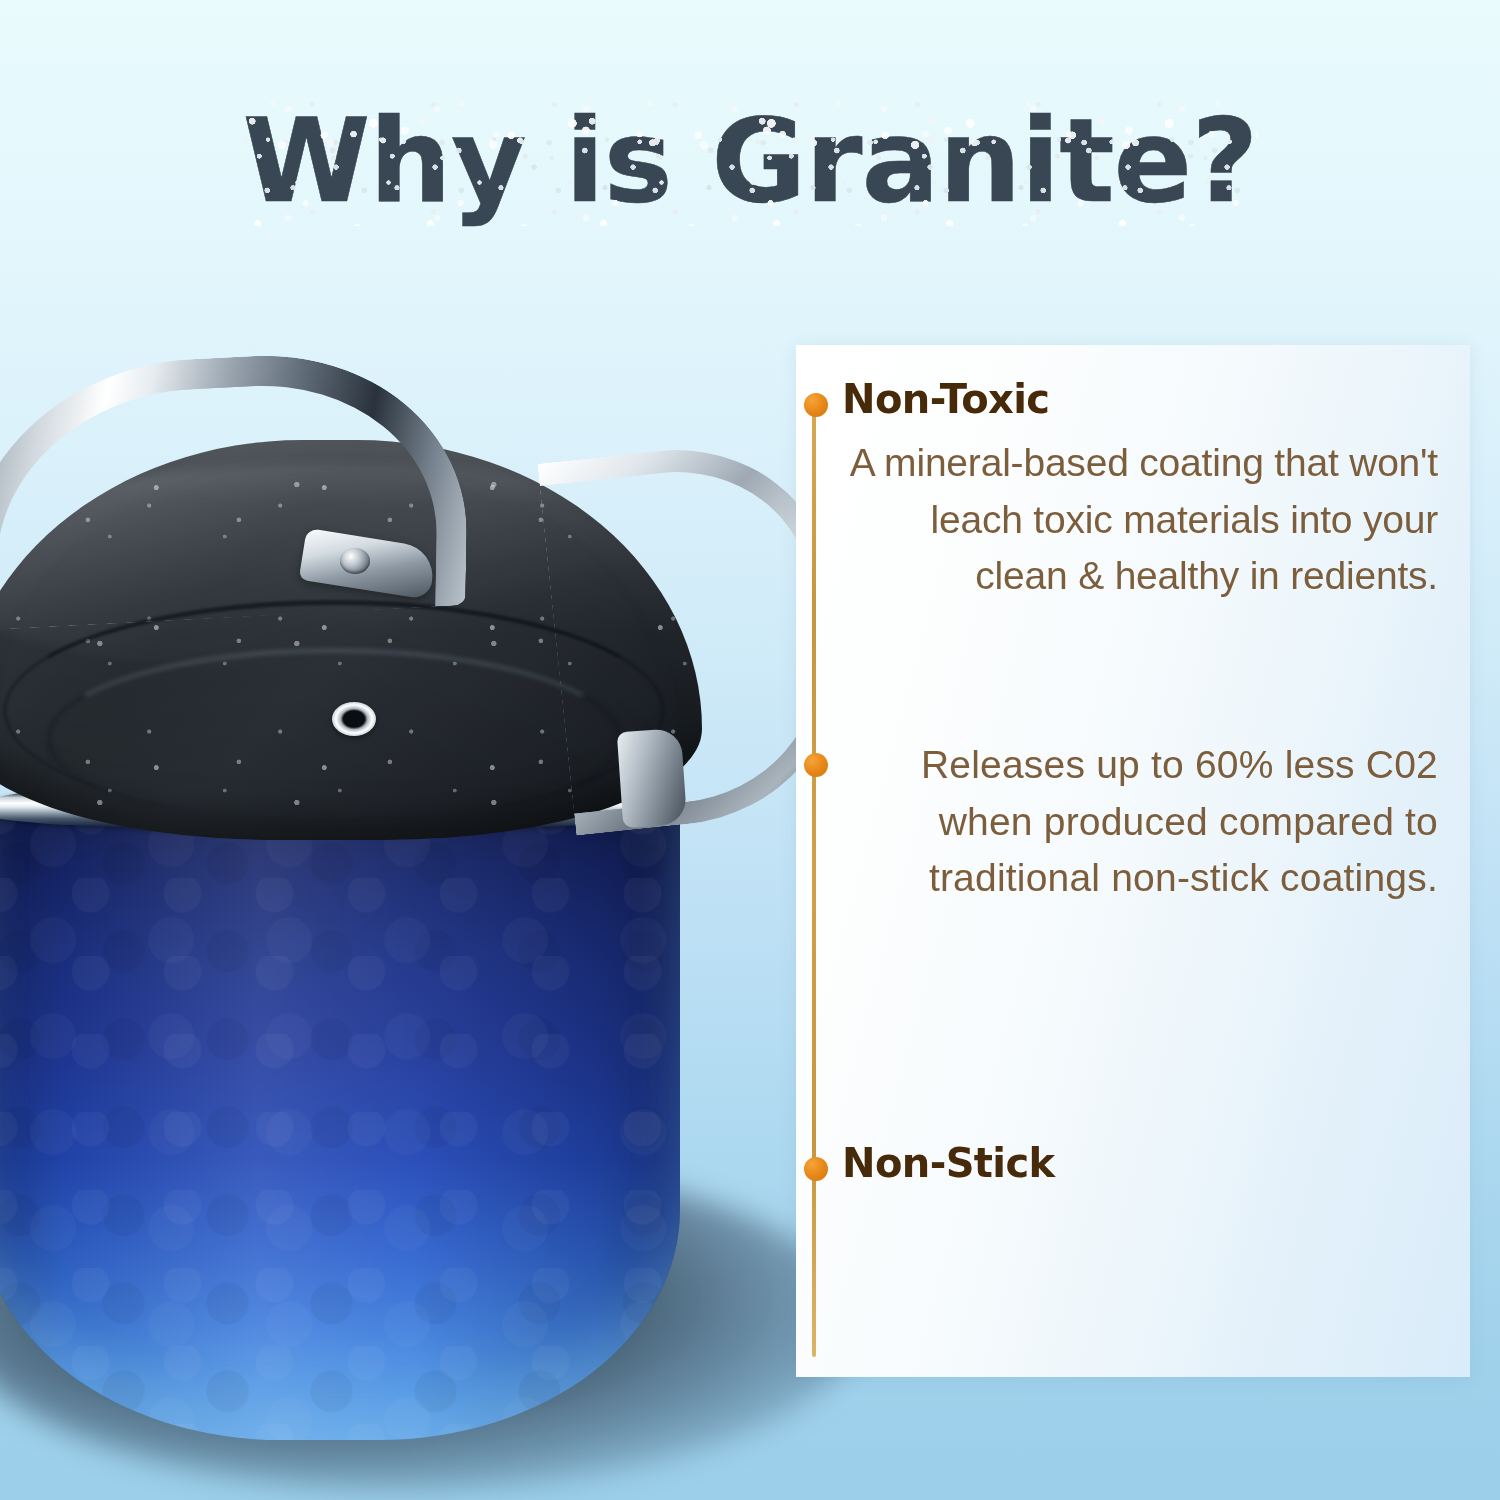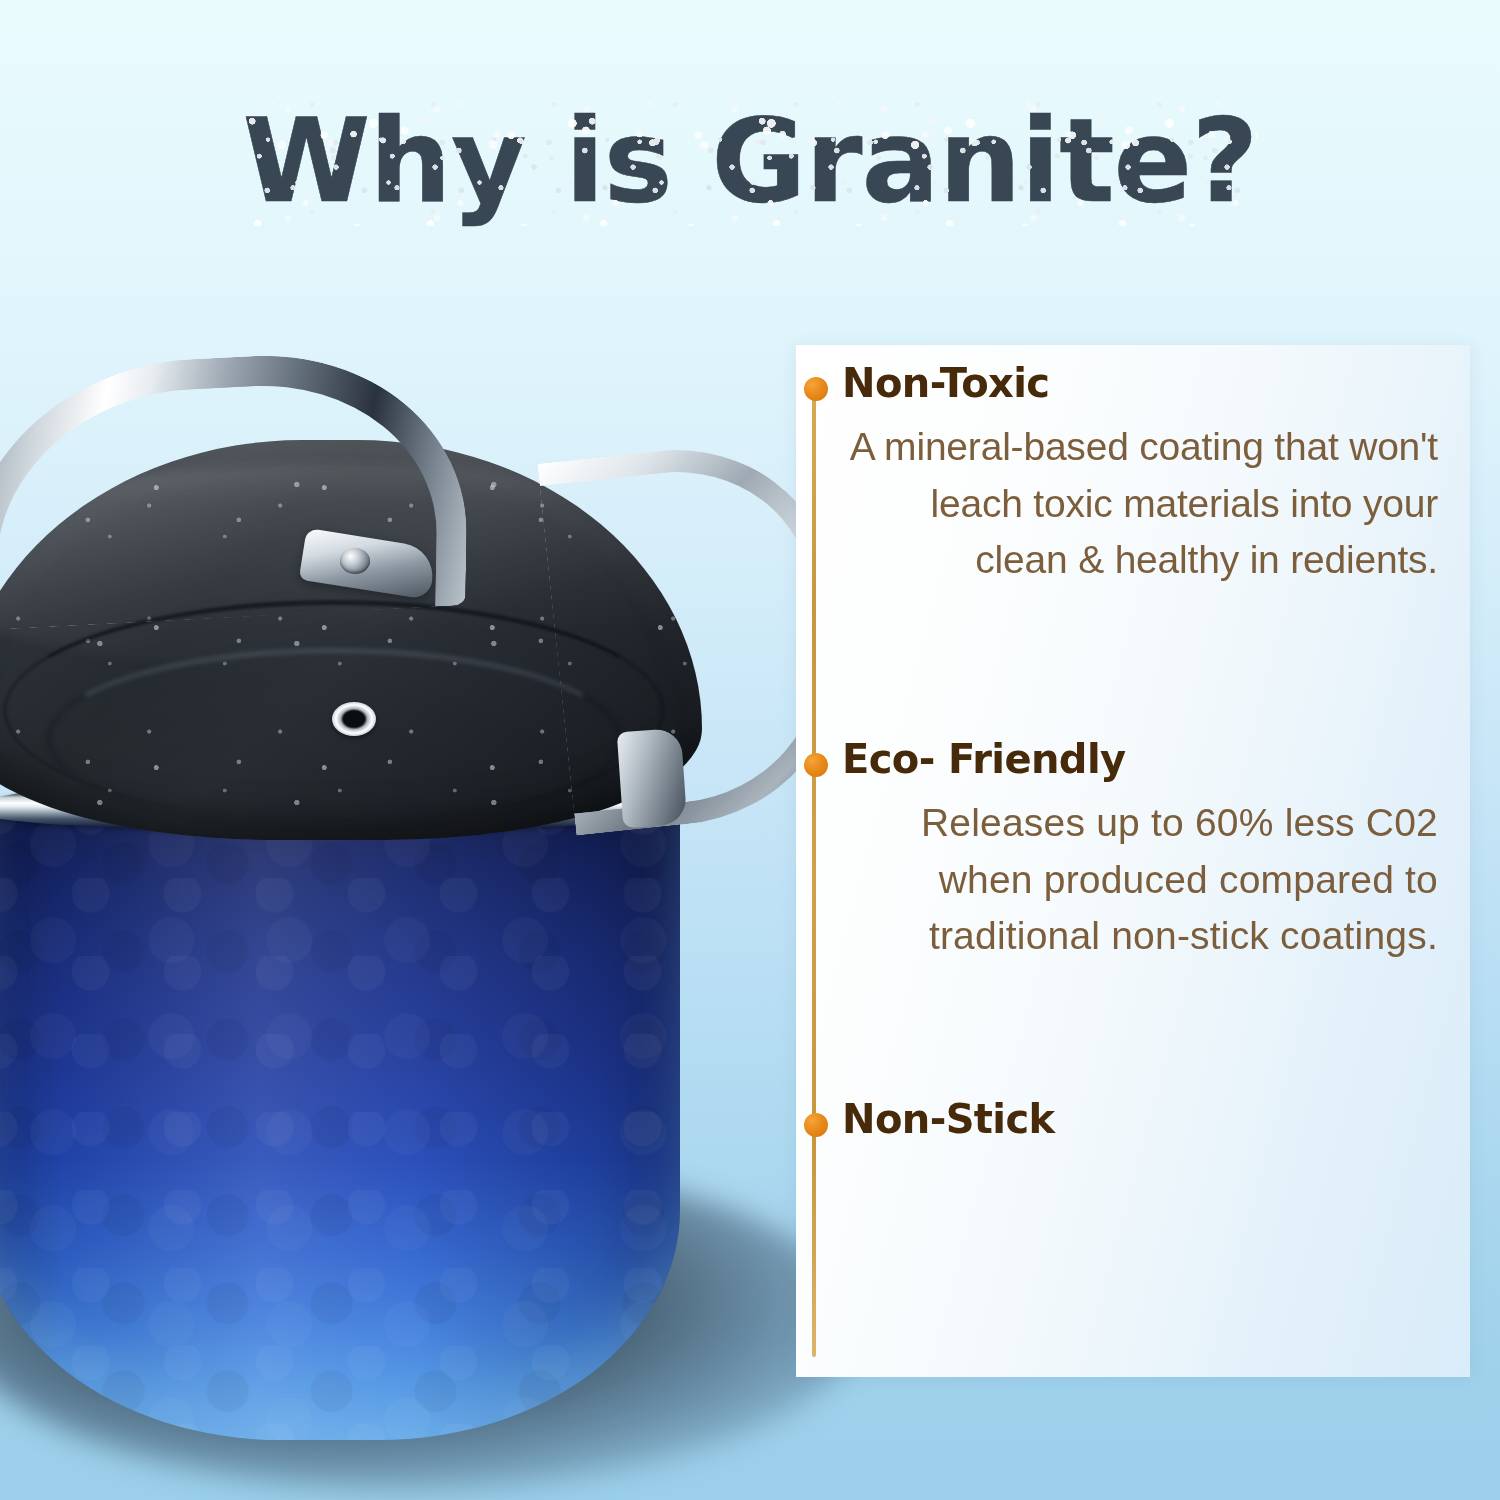--- a/index.html
+++ b/index.html
@@ -373,23 +373,23 @@
     background: linear-gradient(180deg,
       #d8a955 0%, #c8963f 22%, #d3a04a 50%, #c8963f 78%, #dcb468 100%);
     border-radius: 2px;
   }
 
   .feature {
     position: absolute;
     left: 46px;
     width: 596px;
   }
-  .feature.f1 { top: 16px; }
+  .feature.f1 { top: 32px; }
   .feature.f2 { top: 392px; }
-  .feature.f3 { top: 752px; }
+  .feature.f3 { top: 796px; }
 
   .bullet-dot {
     position: absolute;
     left: -38px;
     top: 16px;
     width: 24px;
     height: 24px;
     border-radius: 50%;
     background: radial-gradient(circle at 34% 30%, #f5a43a 0%, #e8891a 48%, #d17608 100%);
   }
@@ -458,21 +458,20 @@
     <div class="timeline"></div>
 
     <div class="feature f1">
       <span class="bullet-dot"></span>
       <h2 class="feature-title">Non-Toxic</h2>
       <p class="feature-body">A mineral-based coating that won't leach toxic materials into your clean &amp; healthy in redients.</p>
     </div>
 
     <div class="feature f2">
       <span class="bullet-dot"></span>
-      <h2 class="feature-title">Eco- Friendly</h2>
       <p class="feature-body">Releases up to 60% less C02 when produced compared to traditional non-stick coatings.</p>
     </div>
 
     <div class="feature f3">
       <span class="bullet-dot"></span>
       <h2 class="feature-title">Non-Stick</h2>
     </div>
   </div>
 
 </div>

